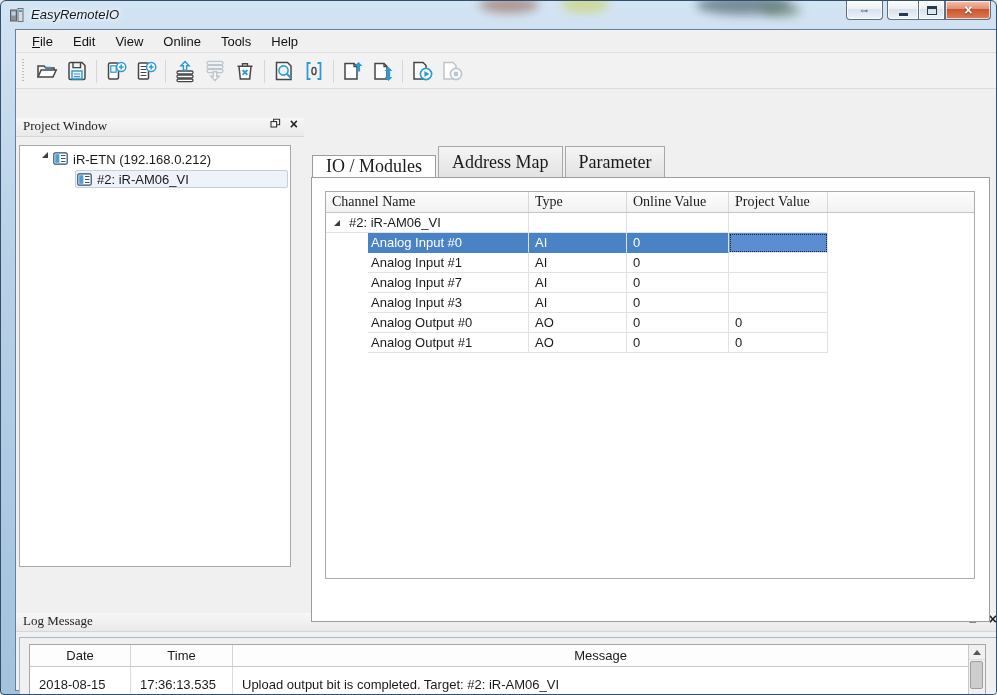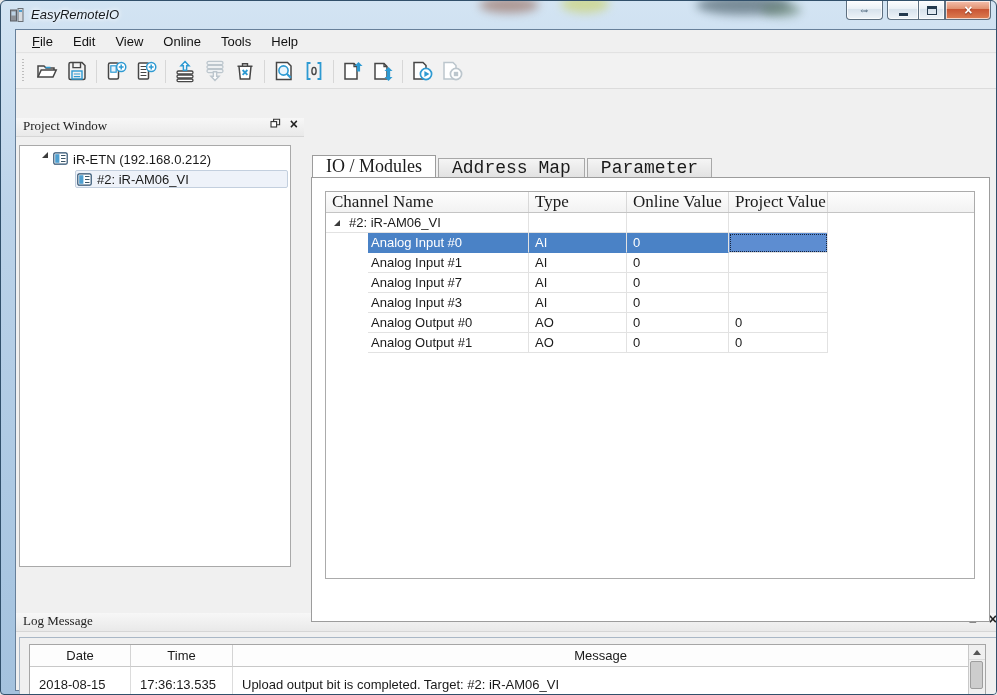--- a/index.html
+++ b/index.html
@@ -71,30 +71,30 @@
   .tree-child { padding-left:55px; }
   .expander { width:0; height:0; border-left:6px solid transparent; border-bottom:6px solid #3c3c3c; margin-right:5px; }
   .tree-ico { width:15px; height:13px; margin-right:5px; flex:none; }
   .tree-inner { display:flex; align-items:center; flex:1; margin-right:2px; height:18px; padding:0 4px 0 1px; border:1px solid transparent; }
   .tree-child.selected .tree-inner { background:#eef2f9; border-color:#c3cfde; border-radius:2px; }
 
   
   .tabstrip { position:absolute; left:296px; top:67px; height:21px; display:flex; align-items:flex-end; z-index:3; }
   .tab { padding:0 13px; display:flex; align-items:center; white-space:nowrap; font-size:18px; }
   .tab.active { height:22px; background:#fff; border:1px solid #9c9c9c; border-bottom:none; z-index:4; }
-  .tab.inactive { height:19px; margin-top:10px; background:linear-gradient(#f5f5f5,#e2e2e2); border:1px solid #a8a8a8; border-bottom:none; margin-left:2px;font-family:Liberation Mono, monospace; }
+  .tab.inactive { height:31px; margin-top:10px; background:linear-gradient(#f5f5f5,#e2e2e2); border:1px solid #a8a8a8; border-bottom:none; margin-left:2px; }
   .tab-content { position:absolute; left:295px; top:88px; width:679px; height:445px;
     background:#fff; border:1px solid #9c9c9c; z-index:2; }
 
   
   .io-table { position:absolute; left:13px; top:13px; width:650px; height:388px;
     background:#fff; border:1px solid #ababab; overflow:hidden; }
   .io-head { display:grid; grid-template-columns:203px 98px 102px 99px 1fr; height:21px;
     background:linear-gradient(#fdfdfd,#f2f2f2); border-bottom:1px solid #c4c4c4; }
-  .io-hcell { display:flex; align-items:center; padding-left:6px; border-right:1px solid #d8d8d8; font-size:17px; }
+  .io-hcell { display:flex; align-items:center; padding-left:6px; border-right:1px solid #d8d8d8; font-size:14px; }
   .io-hcell:last-child { border-right:none; }
   .io-grouprow { position:relative; display:grid; grid-template-columns:203px 98px 102px 99px 1fr; height:20px; }
   .io-gcell { border-right:1px solid #e2e2e2; border-bottom:1px solid #e2e2e2; }
   .io-gname { display:flex; align-items:center; padding-left:23px; }
   .g-exp { position:absolute; left:8px; top:7px; }
   .io-row { display:grid; grid-template-columns:42px 161px 98px 102px 99px 1fr; height:20px; }
   .io-cell { display:flex; align-items:center; padding-left:6px; border-bottom:1px solid #e2e2e2; }
   .c-name { border-right:1px solid #e2e2e2; padding-left:3px; }
   .c-type, .c-online, .c-project { border-right:1px solid #e2e2e2; }
   .io-row.selected .c-name, .io-row.selected .c-type, .io-row.selected .c-online

